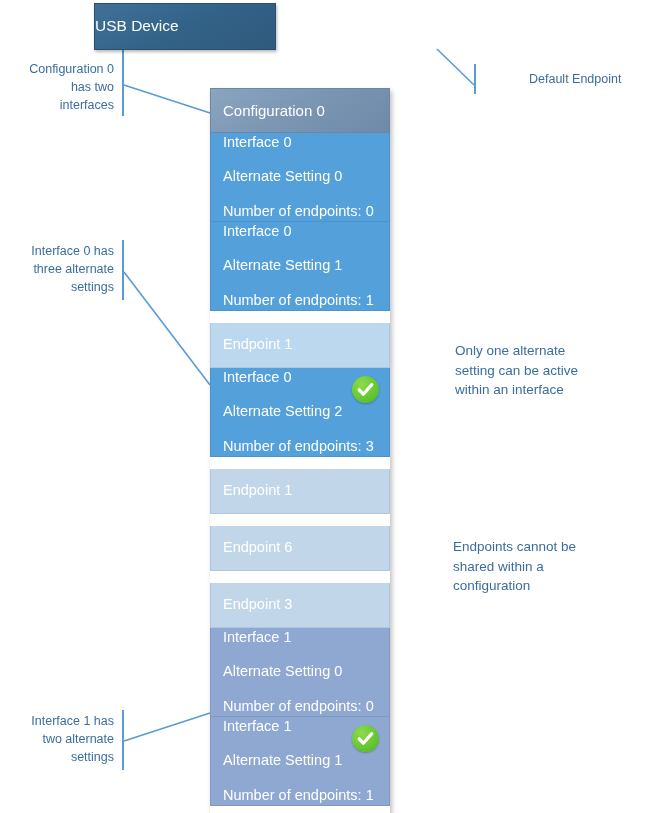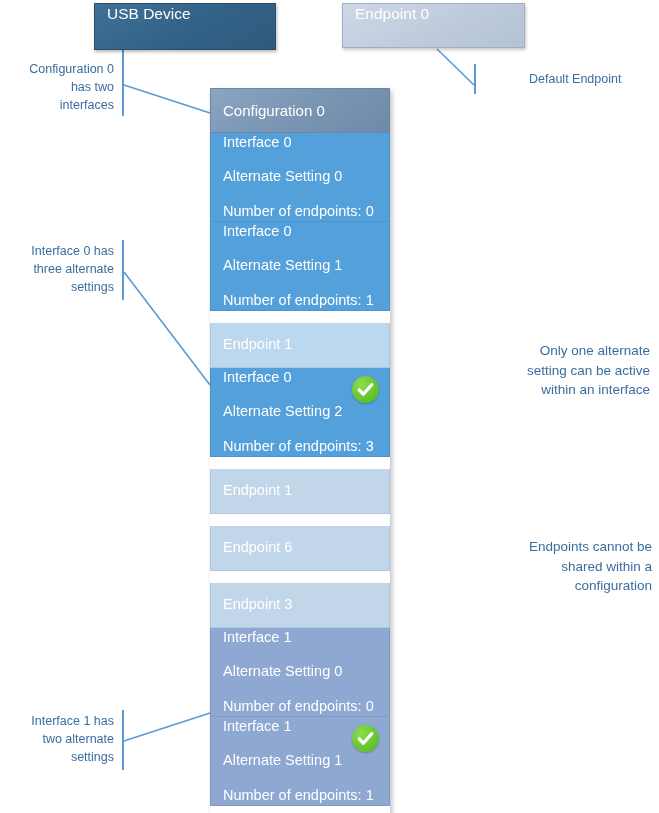--- a/index.html
+++ b/index.html
@@ -28,21 +28,22 @@
     width: 659px; height: 813px;
     pointer-events: none;
   }
 
   
   .box {
     position: absolute;
     box-sizing: border-box;
     color: #ffffff;
     display: flex;
-    padding-left: 12px;
+    align-items: center;
+    padding-left: 0;
   }
   .box .lines {
     line-height: 1.3;
   }
 
   
   .usb-device {
     left: 94px;
     top: 3px;
     width: 182px;
@@ -157,21 +158,21 @@
   }
   .callout.right-text .txt { text-align: right; }
   .callout.left-text .txt { text-align: left; }
 
   
   .note {
     position: absolute;
     color: #3a6d9e;
     font-size: 13.5px;
     line-height: 1.45;
-    text-align: right;
+    text-align: left;
     white-space: pre-line;
   }
 </style>
 </head>
 <body>
 
 <div class="canvas">
 
   <svg class="leaders" viewBox="0 0 659 813" width="659" height="813">
 
@@ -183,23 +184,20 @@
 
     <line x1="124" y1="741" x2="210" y2="713" stroke="#5b9bd5" stroke-width="1.6"></line>
 
     <line x1="474" y1="85" x2="437" y2="49" stroke="#5b9bd5" stroke-width="1.6"></line>
   </svg>
 
   <div class="box usb-device">
     <span class="lines">USB Device</span>
   </div>
 
-  <div class="box endpoint0">
-    <span class="lines">Endpoint 0</span>
-  </div>
 
   <div class="column">
 
     <div class="row config">
       <span class="lines">Configuration 0</span>
     </div>
 
     <div class="row iface-a">
       <span class="lines">Interface 0</span>
       <span class="lines">Alternate Setting 0</span>

